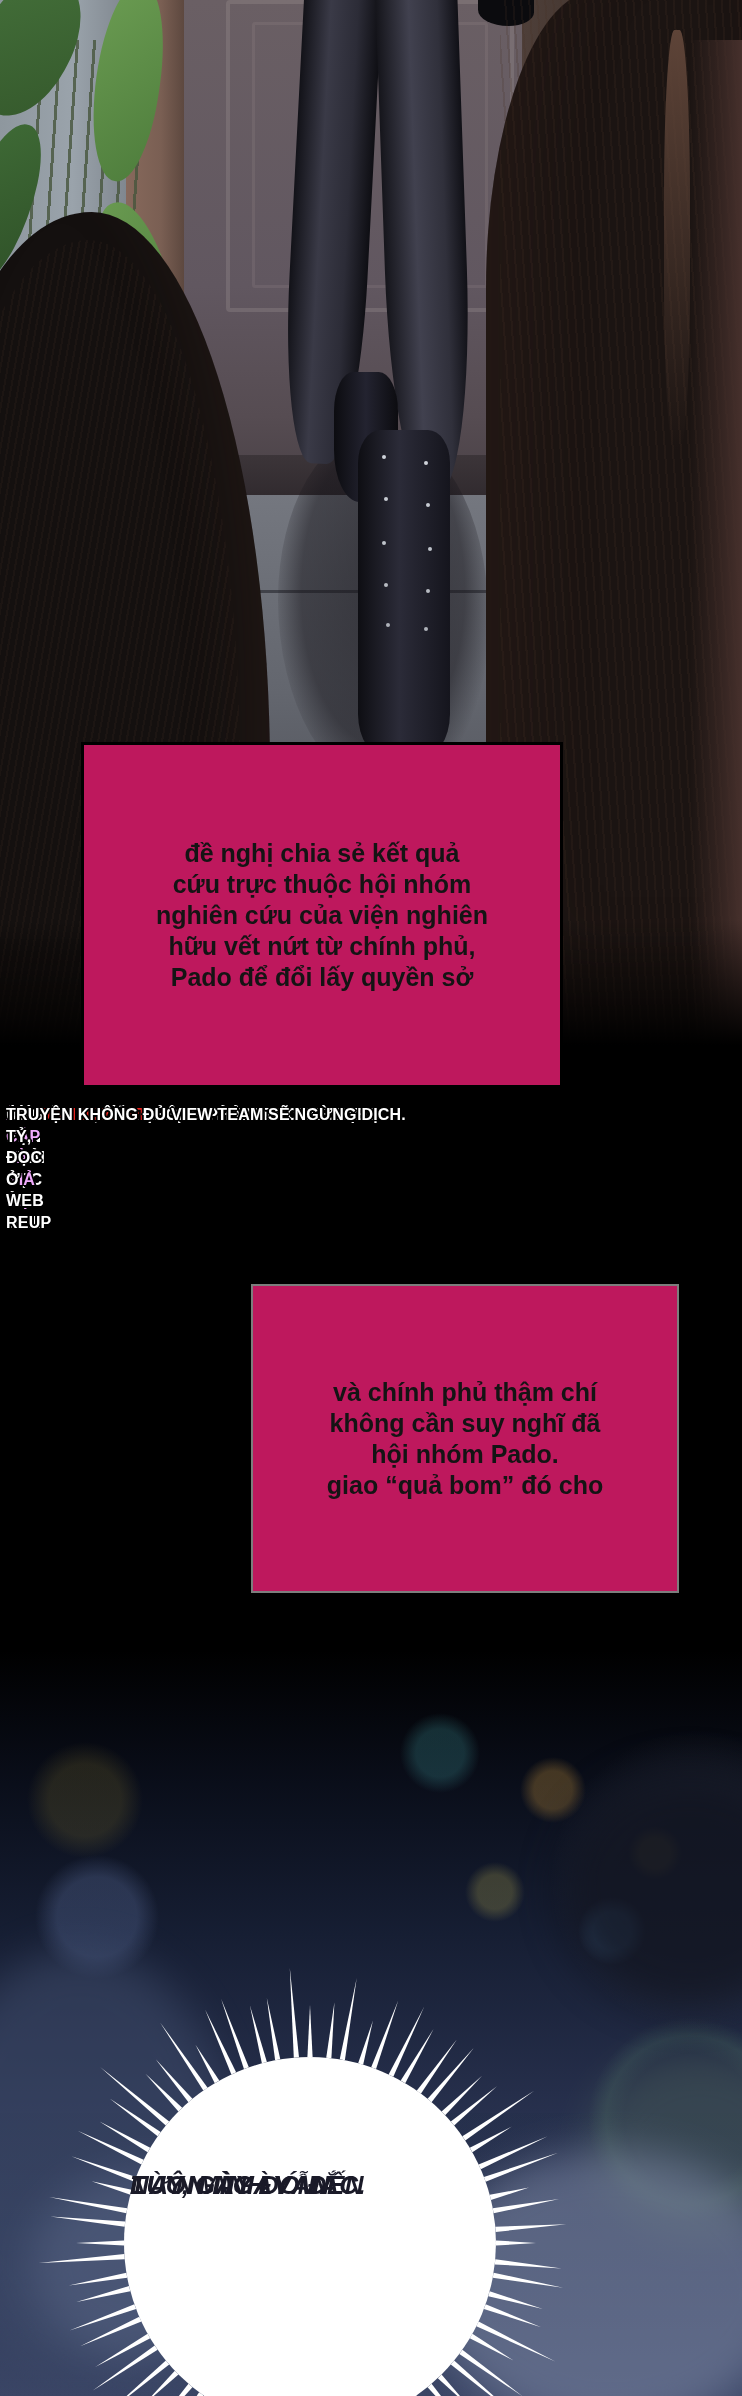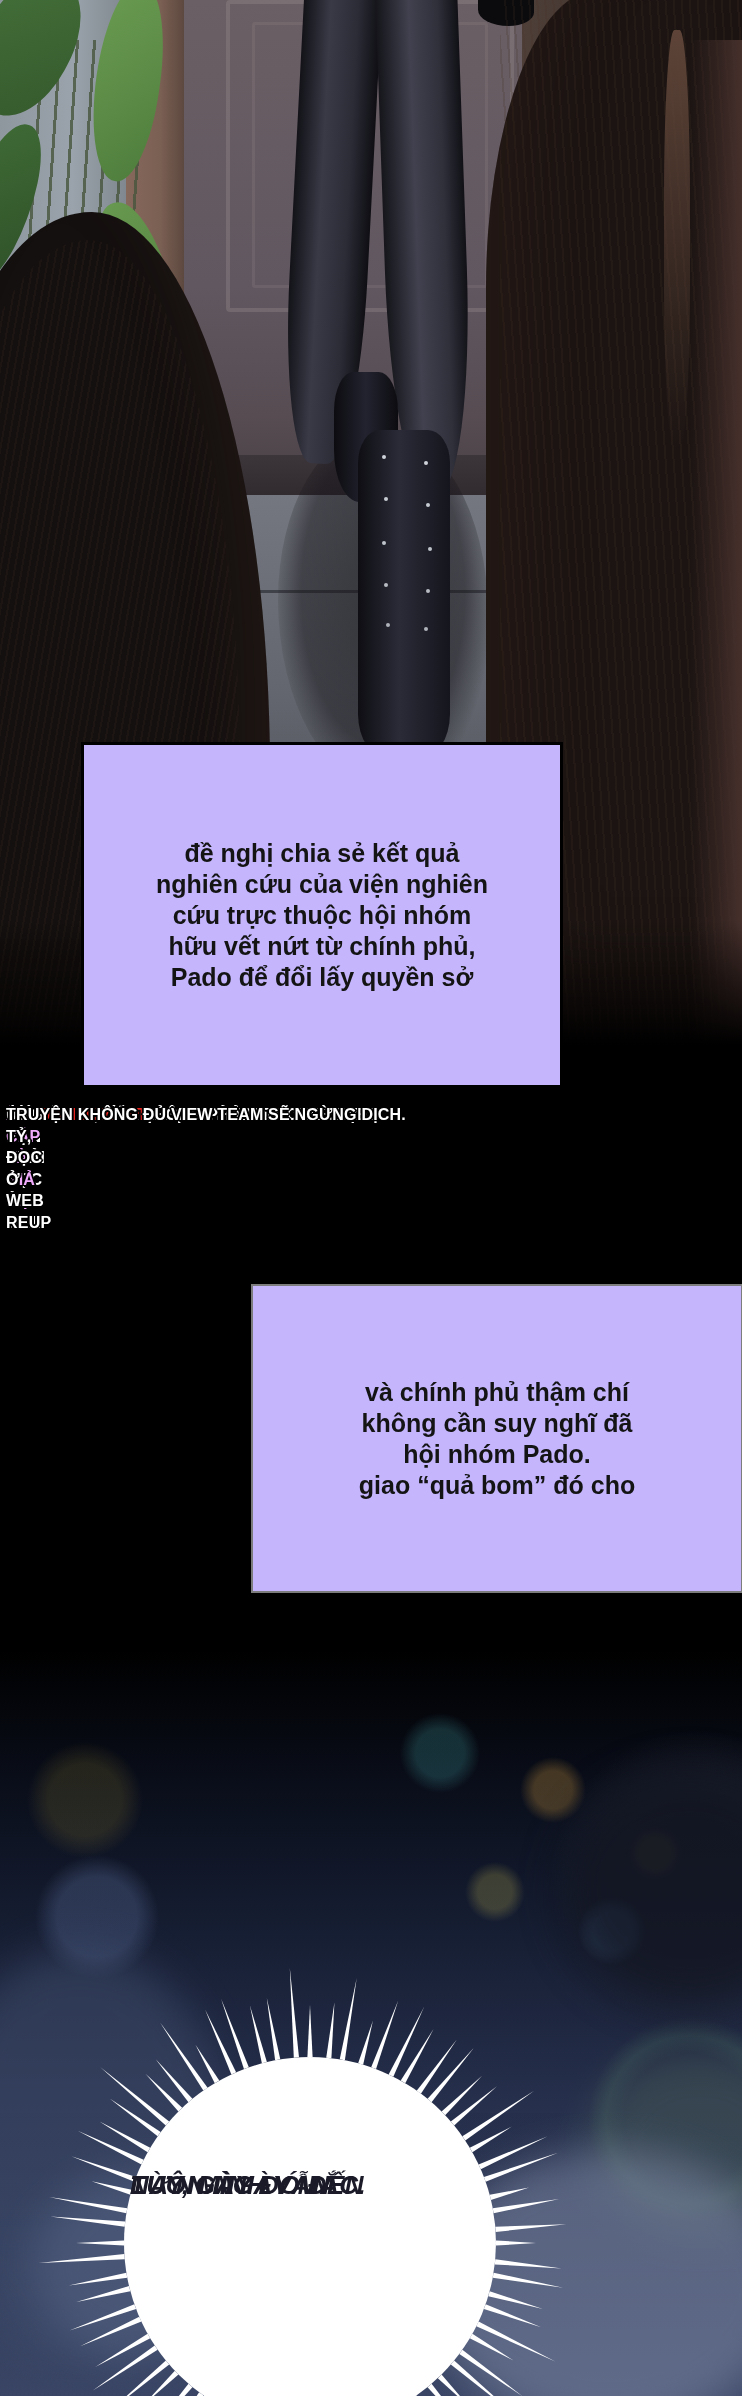--- a/index.html
+++ b/index.html
@@ -65,24 +65,24 @@
         background:repeating-linear-gradient(100deg,rgba(0,0,0,0) 0 5px,rgba(64,44,34,.18) 5px 7px);border-radius:46% 54% 0 0/34% 66% 0 0;}
   .fig-right{top:-10px;left:486px;width:280px;height:1070px;background:#1b1412;border-radius:40% 0 0 0/28% 0 0 0;
         box-shadow:inset 30px -80px 80px rgba(60,38,30,.3);}
   .fig-right-hair{top:0;left:500px;width:242px;height:1060px;
         background:repeating-linear-gradient(86deg,rgba(0,0,0,0) 0 6px,rgba(70,48,36,.2) 6px 8px);}
   .fig-right-coat{top:40px;left:690px;width:52px;height:1020px;background:linear-gradient(90deg,rgba(78,48,44,.0),#46302c);}
   .fig-right-streak{top:30px;left:664px;width:26px;height:420px;background:linear-gradient(180deg,#5e4438,rgba(94,68,56,0));border-radius:40%;}
   .scene-fade{top:920px;left:0;width:742px;height:142px;background:linear-gradient(180deg,rgba(0,0,0,0),#000 88%);}
 
   
-  .speech{background:#c4b5fd;display:flex;align-items:center;justify-content:center;text-align:center;
+  .speech{background:#be185d;display:flex;align-items:center;justify-content:center;text-align:center;
           color:#141414;font-weight:700;font-size:25px;line-height:31px;}
   #box1{top:742px;left:81px;width:482px;height:346px;border:3px solid #000;}
-  #box2{top:1284px;left:251px;width:492px;height:309px;border:2px solid #7d7d7d;}
+  #box2{top:1284px;left:251px;width:428px;height:309px;border:2px solid #7d7d7d;}
 
   
   .notice{top:1104px;left:6px;width:420px;color:#fff;font-weight:700;font-size:16px;line-height:21.5px;
           letter-spacing:.2px;
           text-shadow:-2px 0 #000,2px 0 #000,0 -2px #000,0 2px #000,-1px -1px #000,1px 1px #000,-1px 1px #000,1px -1px #000;}
   .notice div{position:static;}
   .wm-red{position:static;color:#e8251f;}
   .wm-green{position:static;color:#f0abfc;}
   .wm-white{position:static;color:#fff;}
 
@@ -155,22 +155,22 @@
     <div class="fig-right"></div>
     <div class="fig-right-hair"></div>
     <div class="fig-right-streak"></div>
     <div class="fig-right-coat"></div>
     <div class="scene-fade"></div>
   </div>
 
   <div id="box1" class="speech">
     <div style="position:static">
       <div style="position:static">đề nghị chia sẻ kết quả</div>
+      <div style="position:static">cứu trực thuộc hội nhóm</div>
       <div style="position:static">nghiên cứu của viện nghiên</div>
-      <div style="position:static">cứu trực thuộc hội nhóm</div>
       <div style="position:static">hữu vết nứt từ chính phủ,</div>
       <div style="position:static">Pado để đổi lấy quyền sở</div>
     </div>
   </div>
 
   <div class="notice">
     <div>VUI LÒNG NHÌN LẠI ĐỊA CHỈ TRANG WEB BẠN</div>
     <div>ĐANG XEM, NẾU KHÔNG PHẢI 1 TRONG 3 WEB</div>
     <div>
         <span class="wm-red">UNGTYCOMICS.IO</span>

